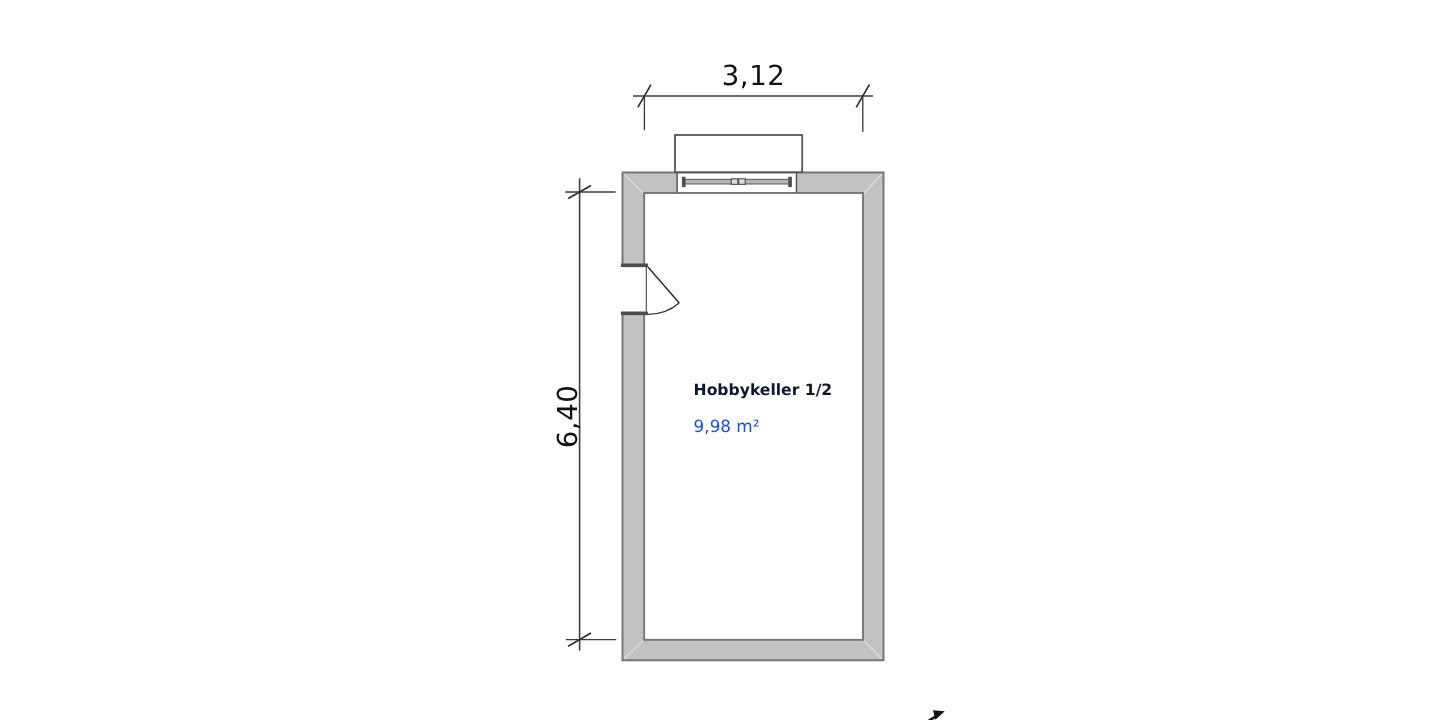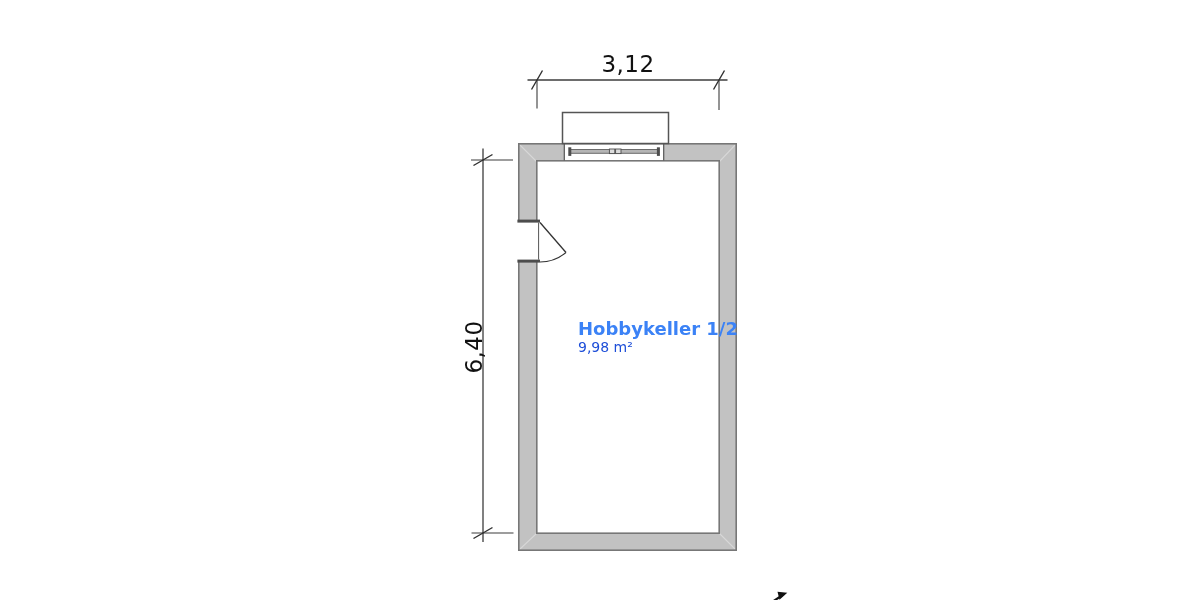--- a/index.html
+++ b/index.html
@@ -25,24 +25,24 @@
   #dim-height-label{
     left:474px;top:347px;
     transform:translate(-50%,-50%) rotate(-90deg);
   }
   #room-label-block{
     position:absolute;
     left:578px;top:318px;
     white-space:nowrap;
   }
   #room-name{
-    font-size:18px;
+    font-size:13px;
     font-weight:bold;
-    color:#3b82f6;
-    margin-bottom:0;
+    color:#0f172a;
+    margin-bottom:15px;
   }
   #room-area{
     font-size:14px;
     color:#1d4ed8;
   }
 </style>
 </head>
 <body>
 
 <div id="stage">

